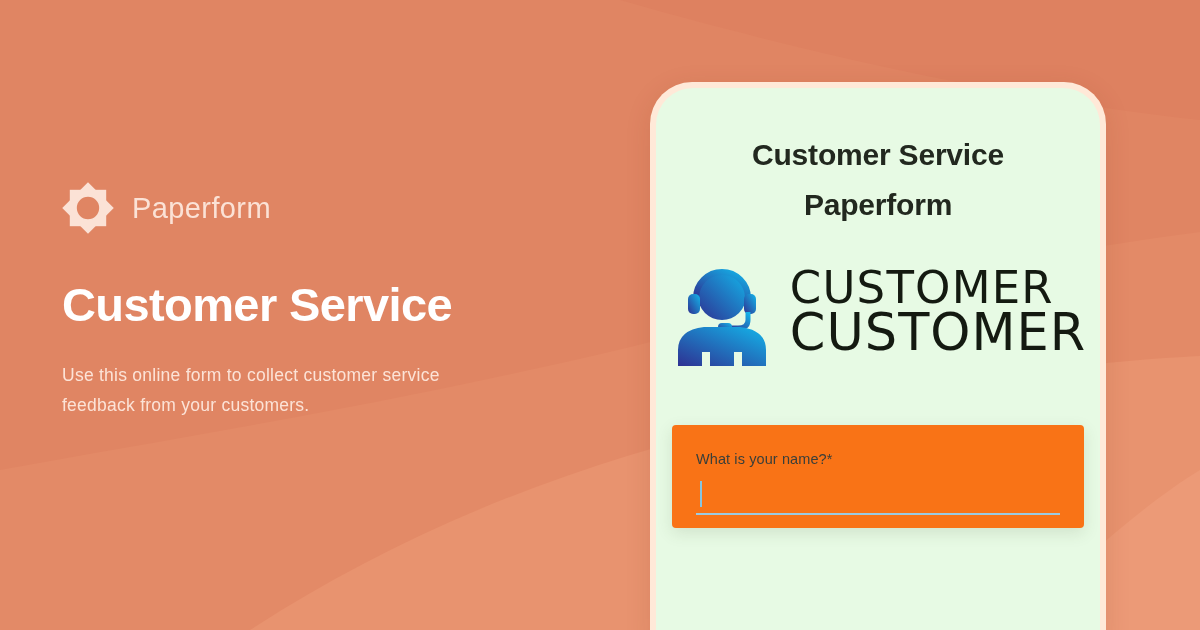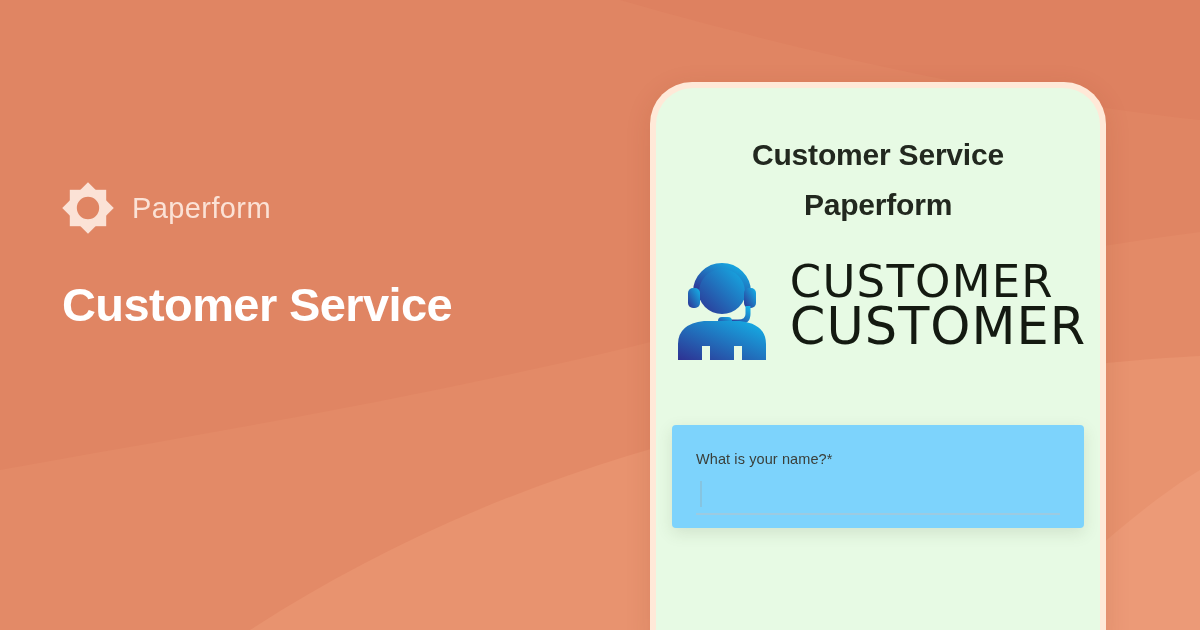--- a/index.html
+++ b/index.html
@@ -72,40 +72,40 @@
     color:#22281F;
     letter-spacing:-0.2px;
   }
 
   
   .cs-logo {
     display:flex;
     align-items:center;
     justify-content:center;
     gap:16px;
-    margin-top:22px;
+    margin-top:28px;
     padding:0 14px;
   }
   .cs-person { width:104px; height:108px; flex:0 0 104px; }
   .cs-words { display:flex; flex-direction:column; line-height:.93; }
   .cs-words span {
     font-family:"DejaVu Sans", sans-serif;
     font-size:45px;
     font-weight:400;
     letter-spacing:1.2px;
     color:#141A11;
   }
   .cs-words .l2 { font-size:51px; letter-spacing:1px; }
 
   
   .qcard {
     position:absolute;
     left:672px; top:425px;
     width:412px; height:103px;
-    background:#7dd3fc;
+    background:#f97316;
     border-radius:4px;
     z-index:4;
     box-shadow:0 5px 16px rgba(60,80,50,.13);
     padding:26px 24px 0;
   }
   .qlabel {
     font-size:14.5px;
     color:#3A3F3A;
     letter-spacing:.1px;
   }
@@ -147,20 +147,24 @@
       </g>
       <circle cx="50" cy="50" r="23" fill="none" stroke="#FBE2D6" stroke-width="3"></circle>
     </svg>
     <div class="brand-name">Paperform</div>
   </div>
 
   <h1 class="headline">
     <div>Customer Service</div>
   </h1>
 
+  <p class="subhead">
+    <span>Use this online form to collect customer service</span><br>
+    <span>feedback from your customers.</span>
+  </p>
 </div>
 
 <div class="card-outer"></div>
 
 <div class="card-inner">
 
   <div class="form-title">
     <div>Customer Service</div>
     <div>Paperform</div>
   </div>

